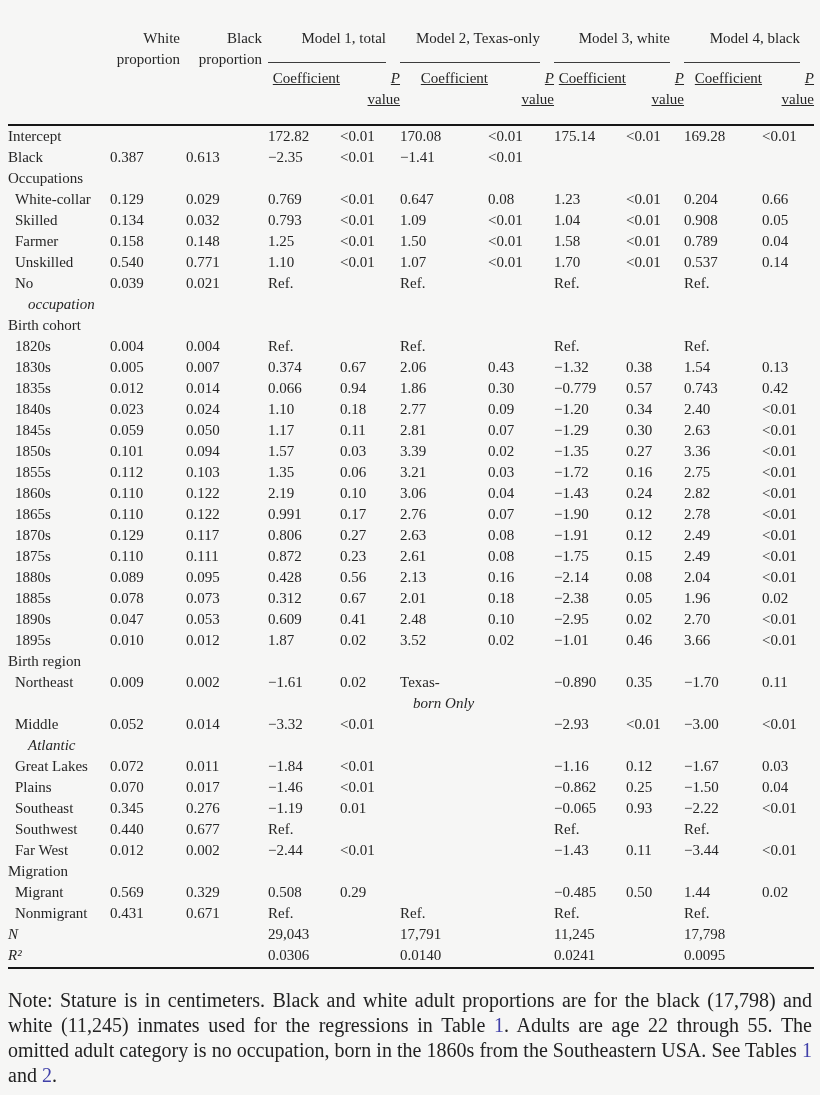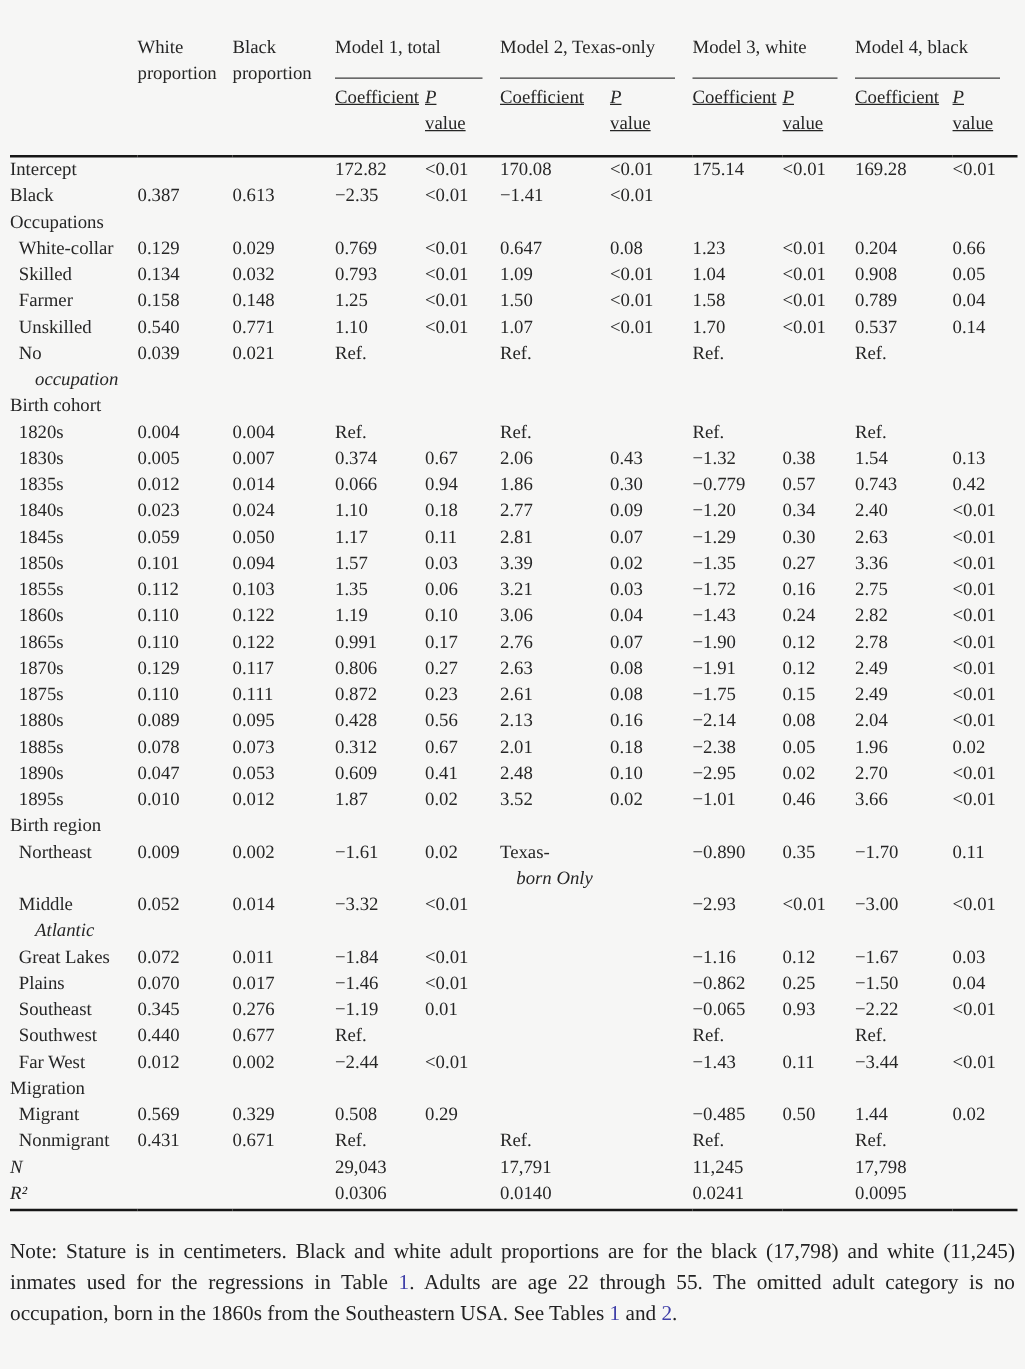--- a/index.html
+++ b/index.html
@@ -33,21 +33,21 @@
   col.c-bp  { width: 82px; }
   col.c-m1c { width: 72px; }
   col.c-m1p { width: 60px; }
   col.c-m2c { width: 88px; }
   col.c-m2p { width: 66px; }
   col.c-m3c { width: 72px; }
   col.c-m3p { width: 58px; }
   col.c-m4c { width: 78px; }
   col.c-m4p { width: 52px; }
 
-  thead th { vertical-align: top; }
+  thead th { vertical-align: top; text-align: right; }
   thead .prop { white-space: normal; padding-right: 6px; }
   thead tr.r1 th { padding-bottom: 2px; }
   .spanner .spantxt {
     display: block;
     border-bottom: 1.5px solid #3c3c3c;
     padding-bottom: 13px;
     margin-right: 14px;
   }
   thead tr.r2 th { padding-top: 3px; }
   thead tr.r2 th, thead th[rowspan] { border-bottom: 2.5px solid #161616; }
@@ -55,21 +55,21 @@
   .it { font-style: italic; }
   .pv div { font-style: normal; }
 
   tbody td.lbl { padding-right: 2px; }
   tbody td.ind { padding-left: 7px; margin-top: 30px; }
   tbody .cont { padding-left: 13px; font-style: italic; }
   tbody tr.last td { border-bottom: 2.5px solid #161616; padding-bottom: 1px; }
 
   .note {
     margin-top: 19px;
-    font-size: 17px;
+    font-size: 20px;
     line-height: 25px;
     text-align: justify;
     color: #222;
     padding-right: 2px;
   }
   .note .link { cursor: pointer; }
 </style>
 </head>
 <body>
 
@@ -622,21 +622,21 @@
         <td class="lbl ind">
           <div>1860s</div>
         </td>
         <td>
           <div>0.110</div>
         </td>
         <td>
           <div>0.122</div>
         </td>
         <td>
-          <div>1.19</div>
+          <div>2.19</div>
         </td>
         <td>
           <div>0.10</div>
         </td>
         <td>
           <div>3.06</div>
         </td>
         <td>
           <div>0.04</div>
         </td>

